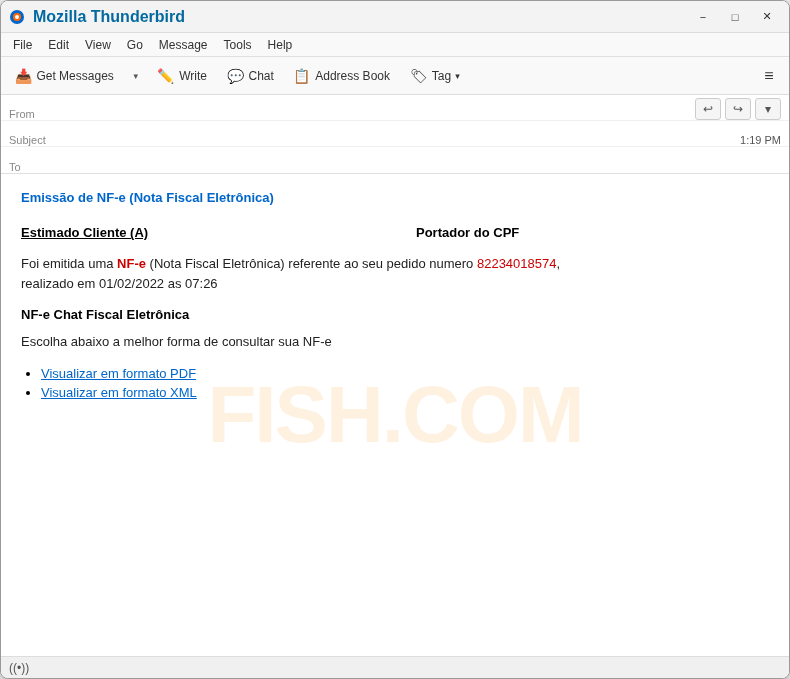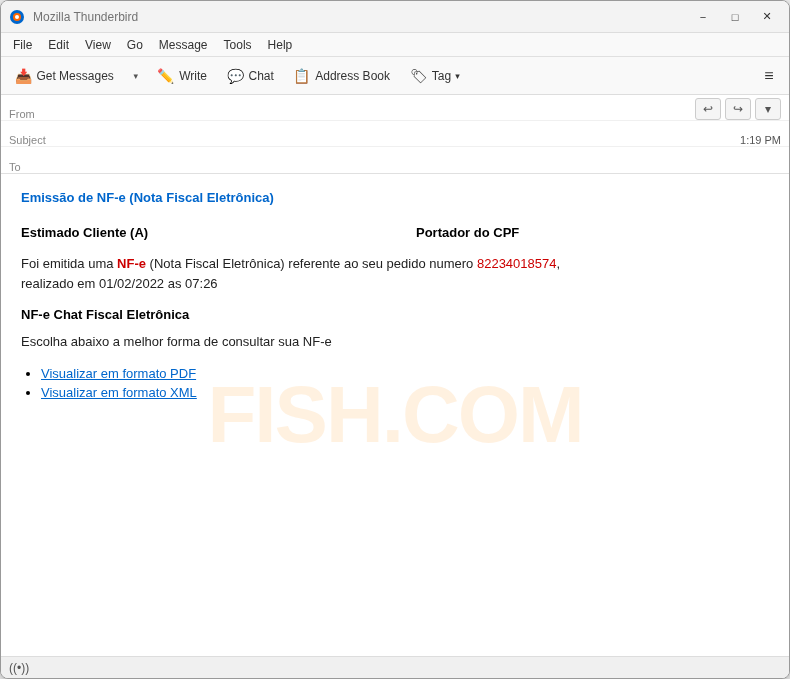--- a/index.html
+++ b/index.html
@@ -42,22 +42,23 @@
       display: flex;
       align-items: center;
       justify-content: center;
     }
     .title-bar-icon svg {
       width: 16px;
       height: 16px;
     }
     .title-bar-title {
       flex: 1;
-      font-size: 12px;
-      color: #737373;
+      font-size: 16px;
+      color: #0369a1;
+      font-weight: bold;
     }
     .title-bar-controls {
       display: flex;
       gap: 4px;
     }
     .title-bar-btn {
       width: 28px;
       height: 22px;
       border: none;
       background: transparent;
@@ -228,20 +229,21 @@
     }
 
     .email-greeting-row {
       display: flex;
       margin-bottom: 14px;
     }
     .email-greeting-left {
       font-weight: bold;
       font-size: 13px;
       flex: 1;
+      text-decoration: underline;
     }
     .email-greeting-right {
       font-weight: bold;
       font-size: 13px;
       flex: 1;
       padding-left: 42px;
     }
 
     .email-para {
       font-size: 13px;

